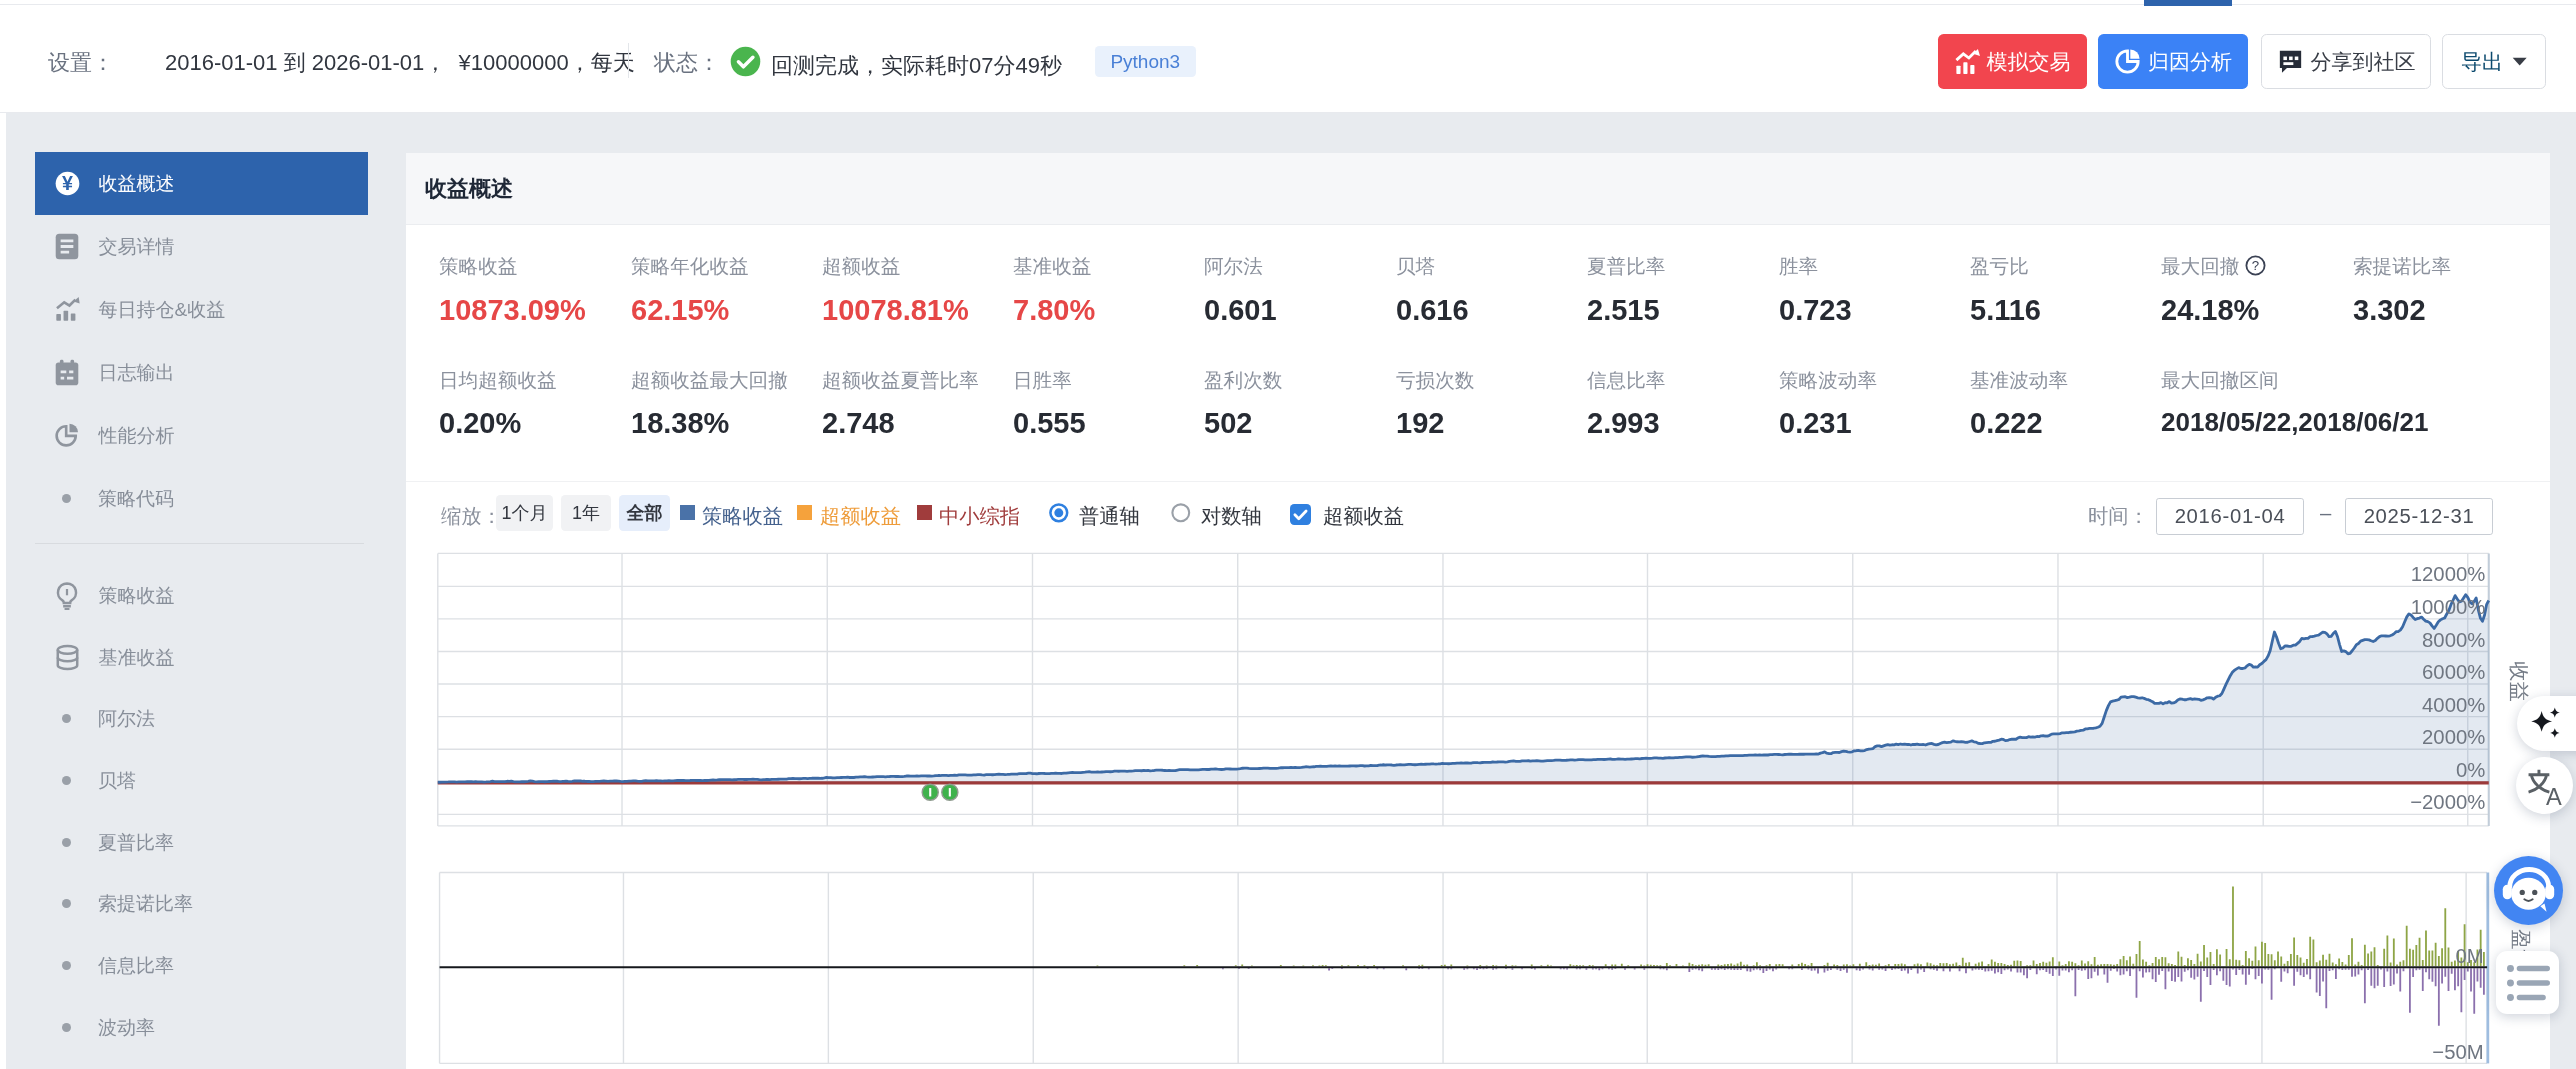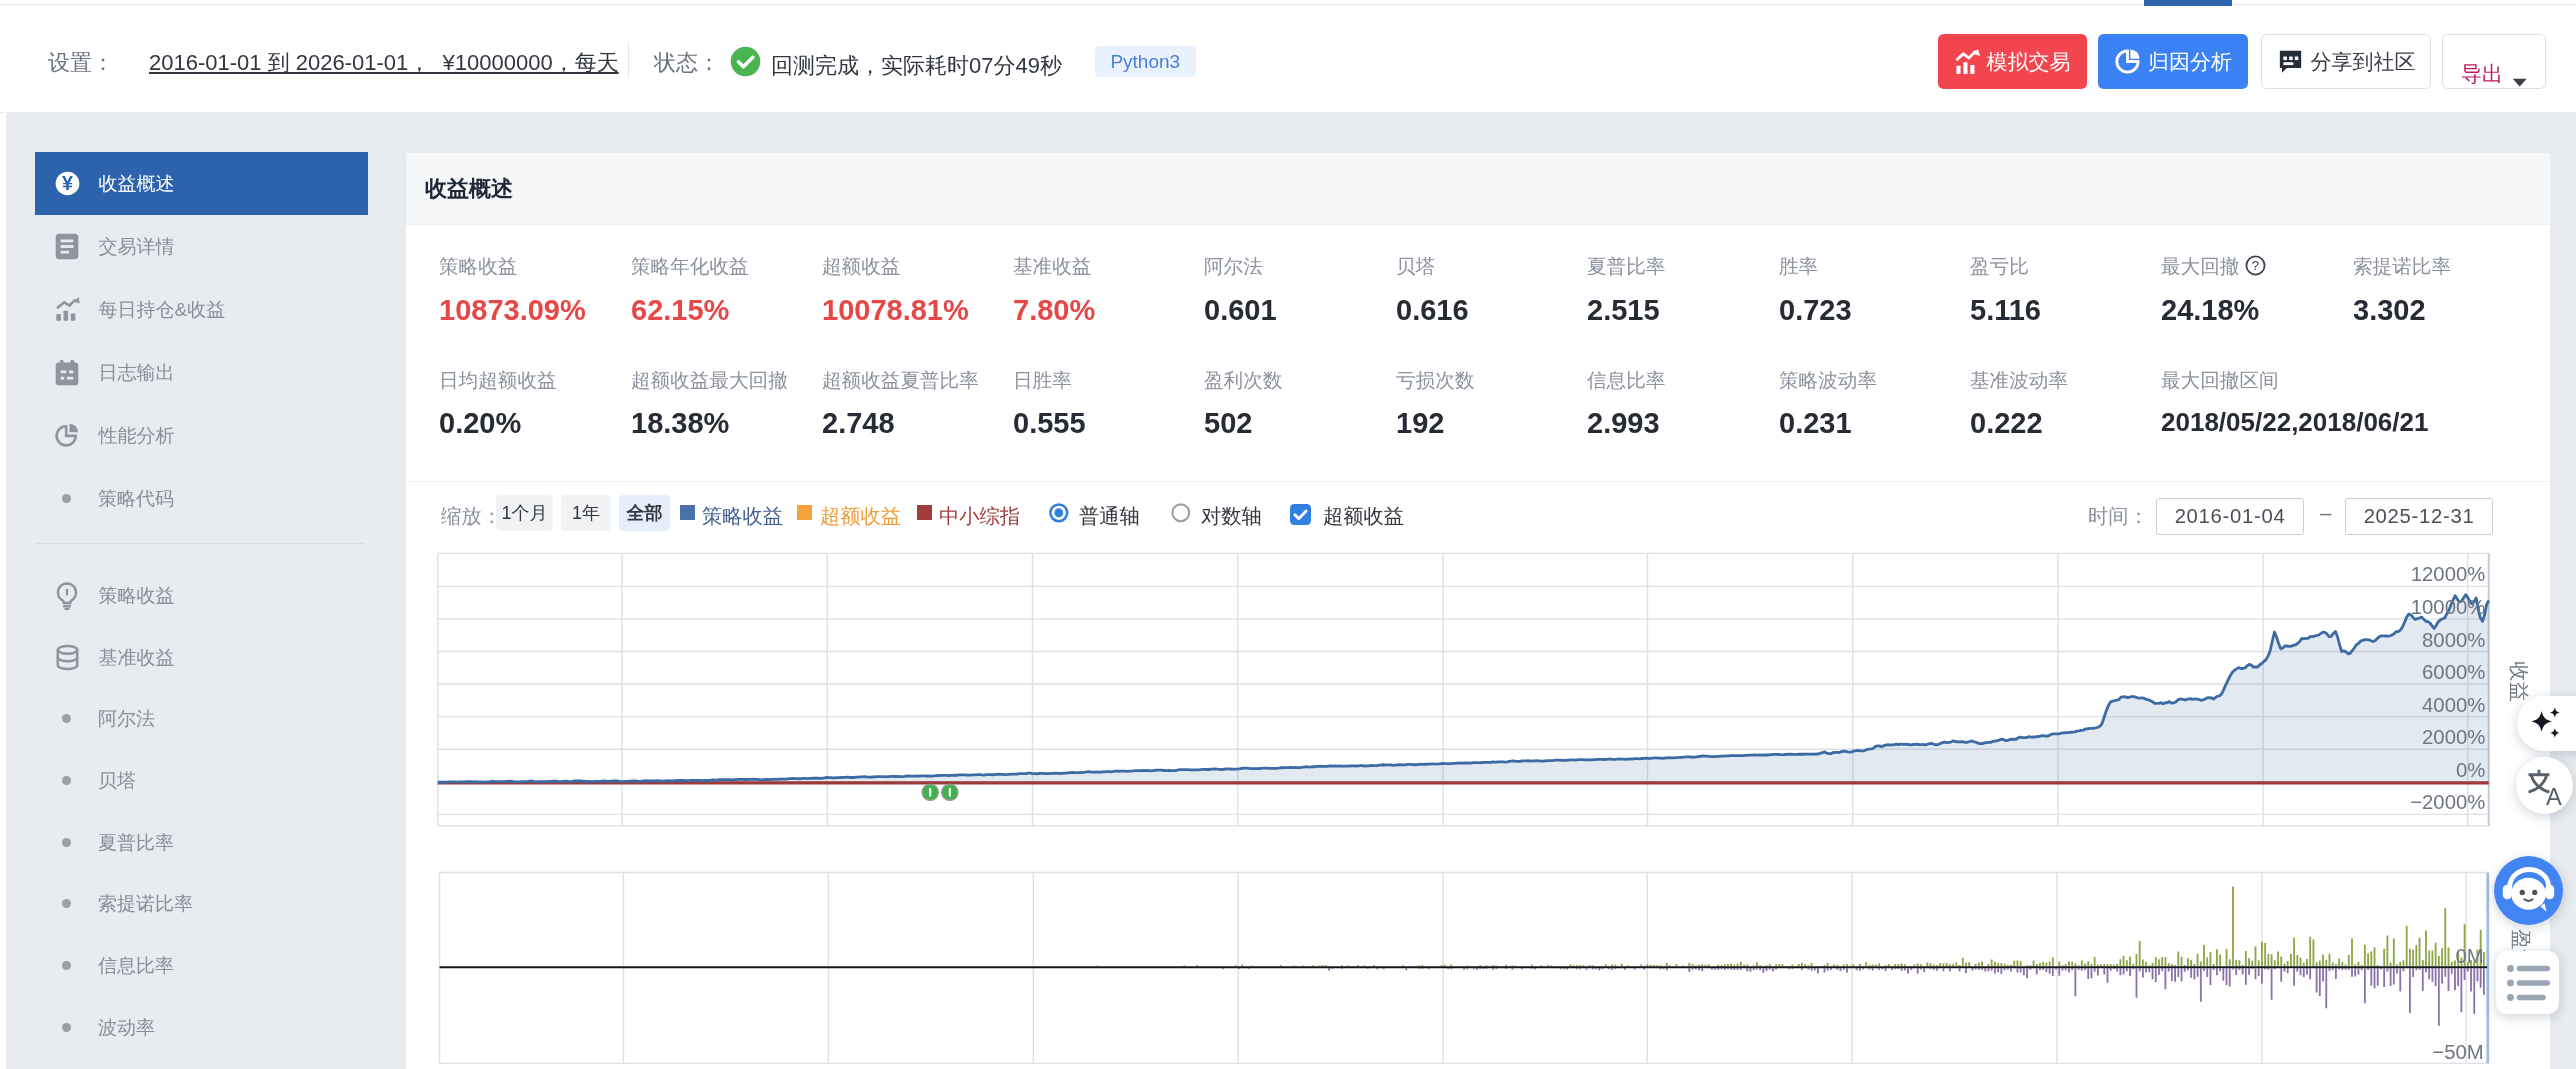--- a/index.html
+++ b/index.html
@@ -16,21 +16,21 @@
 .topblue{left:2144px;top:0;width:88px;height:5.6px;background:#2d63ac;}
 .topbar{left:0;top:5.6px;width:2576px;height:106px;background:#ffffff;border-bottom:1.4px solid #e8eaee;}
 .tb-label{color:#6a7280;font-size:22px;}
 .tb-dark{color:#31363f;font-size:22px;}
 .vline{left:628px;top:43px;width:1.4px;height:35px;background:#e3e6ea;}
 .badge{left:1095px;top:46px;height:31px;line-height:31px;padding:0 15.4px;background:#e9f1fc;color:#4a80d6;font-size:19px;border-radius:4.2px;}
 .btn{top:34px;height:55px;border-radius:5.6px;font-size:21px;display:flex;align-items:center;justify-content:center;box-sizing:border-box;}
 .btn-red{left:1938px;width:149px;background:#f2454e;color:#fff;}
 .btn-blue{left:2098px;width:150px;background:#3b82f6;color:#fff;}
 .btn-share{left:2261px;width:170px;background:#fff;border:1.4px solid #dadde2;color:#383d46;}
-.btn-exp{left:2442px;width:104px;background:#fff;border:1.4px solid #dadde2;color:#be185d;align-items:flex-end;}
+.btn-exp{left:2442px;width:104px;background:#fff;border:1.4px solid #dadde2;color:#0c4a6e;}
 .sideitem{left:35px;width:333px;height:63px;color:#878e99;font-size:19px;display:flex;align-items:center;}
 .sideitem .ic{width:25px;height:25px;margin-left:19.6px;margin-right:19px;flex:none;display:flex;align-items:center;justify-content:center;}
 .sideitem.active{background:#2d63ac;color:#ffffff;}
 .dot{width:9px;height:9px;border-radius:50%;background:#9aa0a8;margin-left:27px;margin-right:27px;flex:none;}
 .sep{left:35px;top:543px;width:329px;height:0;border-top:1.4px solid #d8dbdf;}
 .mlabel{font-size:19.6px;color:#8b919d;white-space:nowrap;}
 .mval{font-size:29px;font-weight:bold;color:#272b33;white-space:nowrap;}
 .mval.red{color:#e64747;}
 .zoombtn{top:495px;height:36px;line-height:36px;border-radius:4.2px;background:#f1f2f4;color:#33373f;font-size:18px;text-align:center;box-sizing:border-box;}
 .zoombtn.sel{background:#e6eefb;font-weight:bold;}
@@ -46,21 +46,21 @@
 <div id="page">
 <div class="abs graybg"></div>
 <div class="abs card"></div>
 <div class="abs cardhead"></div>
 <div class="abs cardtitle">收益概述</div>
 
 <div class="abs topstrip"></div>
 <div class="abs topblue"></div>
 <div class="abs topbar"></div>
 <div class="abs tb-label" style="left:48px;top:48px;">设置：</div>
-<div class="abs tb-dark" style="left:149px;top:48px;text-decoration:underline;">2016-01-01 到 2026-01-01，&nbsp;&nbsp;¥10000000，每天</div>
+<div class="abs tb-dark" style="left:165px;top:48px;">2016-01-01 到 2026-01-01，&nbsp;&nbsp;¥10000000，每天</div>
 <div class="abs vline"></div>
 <div class="abs tb-label" style="left:654px;top:48px;">状态：</div>
 <svg class="abs" style="left:730px;top:46px" width="31" height="31" viewBox="0 0 44 44">
       <circle cx="22" cy="22" r="21" fill="#4ab54e"></circle>
       <path d="M12 22.5l7 7L32.5 16" stroke="#fff" stroke-width="5" fill="none" stroke-linecap="round" stroke-linejoin="round"></path>
     </svg>
 <div class="abs tb-dark" style="left:771px;top:51px;">回测完成，实际耗时07分49秒</div>
 <div class="abs badge">Python3</div>
 
 <div class="abs btn btn-red"><svg width="25" height="25" viewBox="0 0 36 36" style="margin-right:7px">

